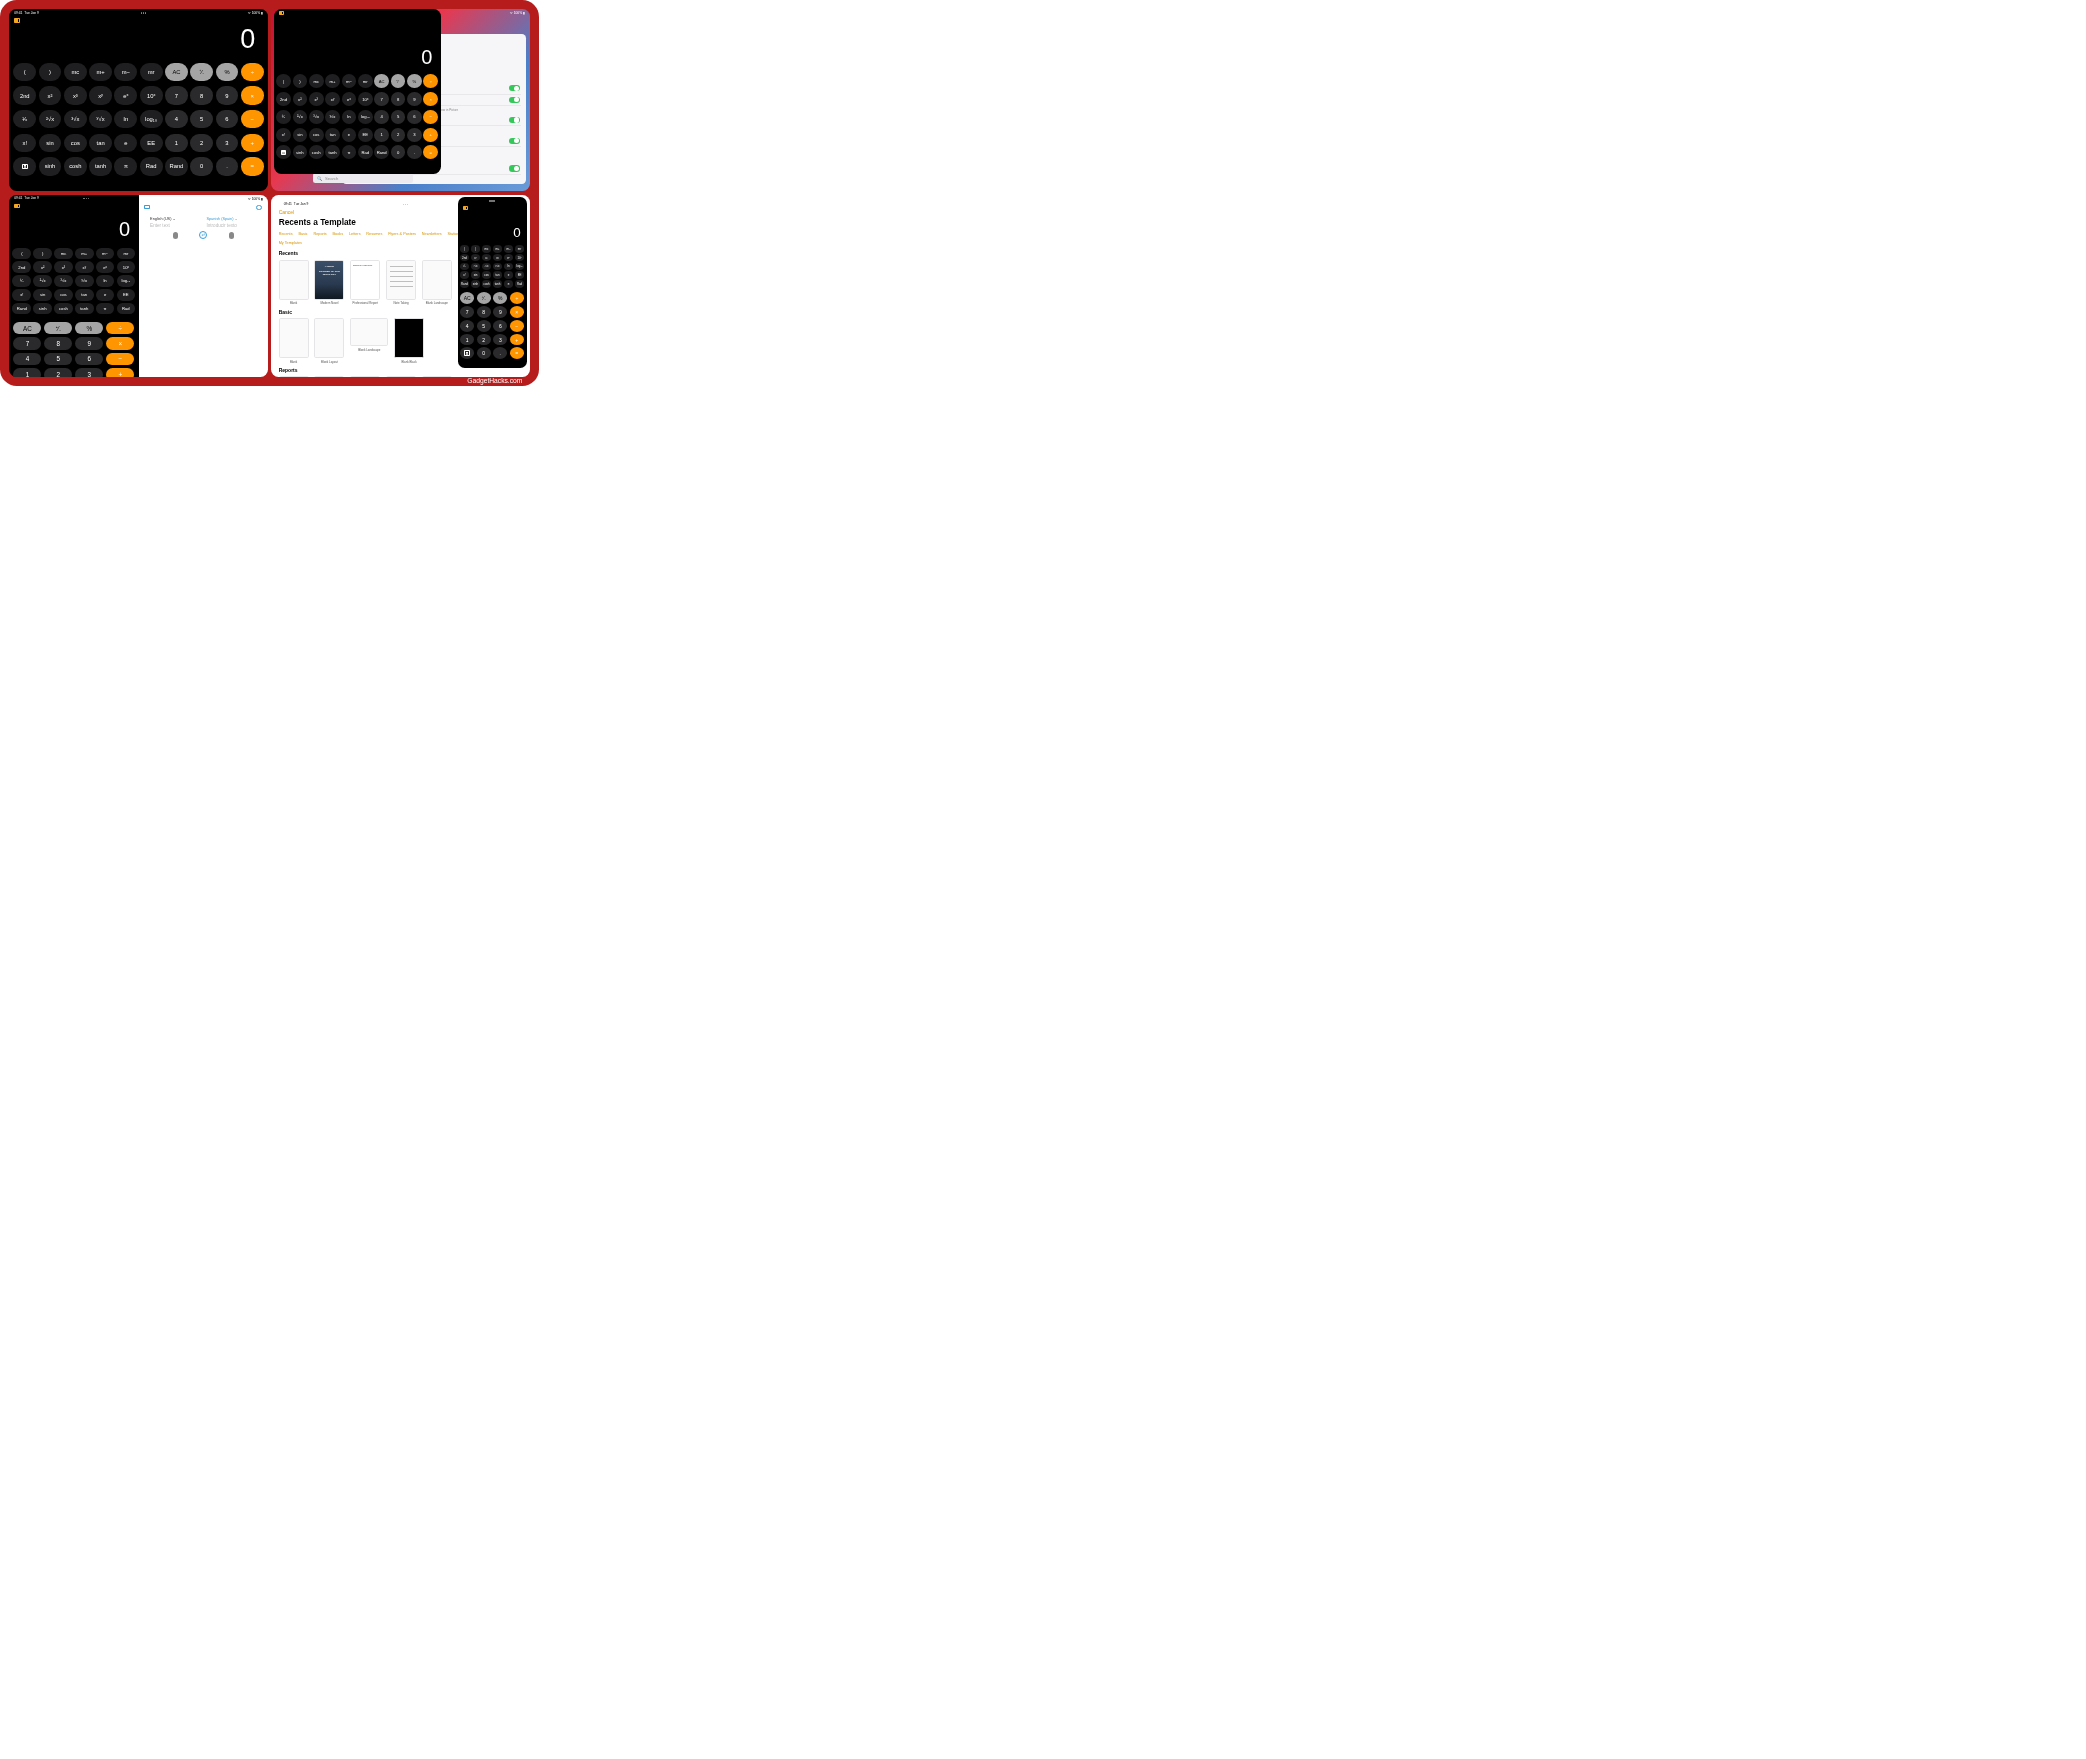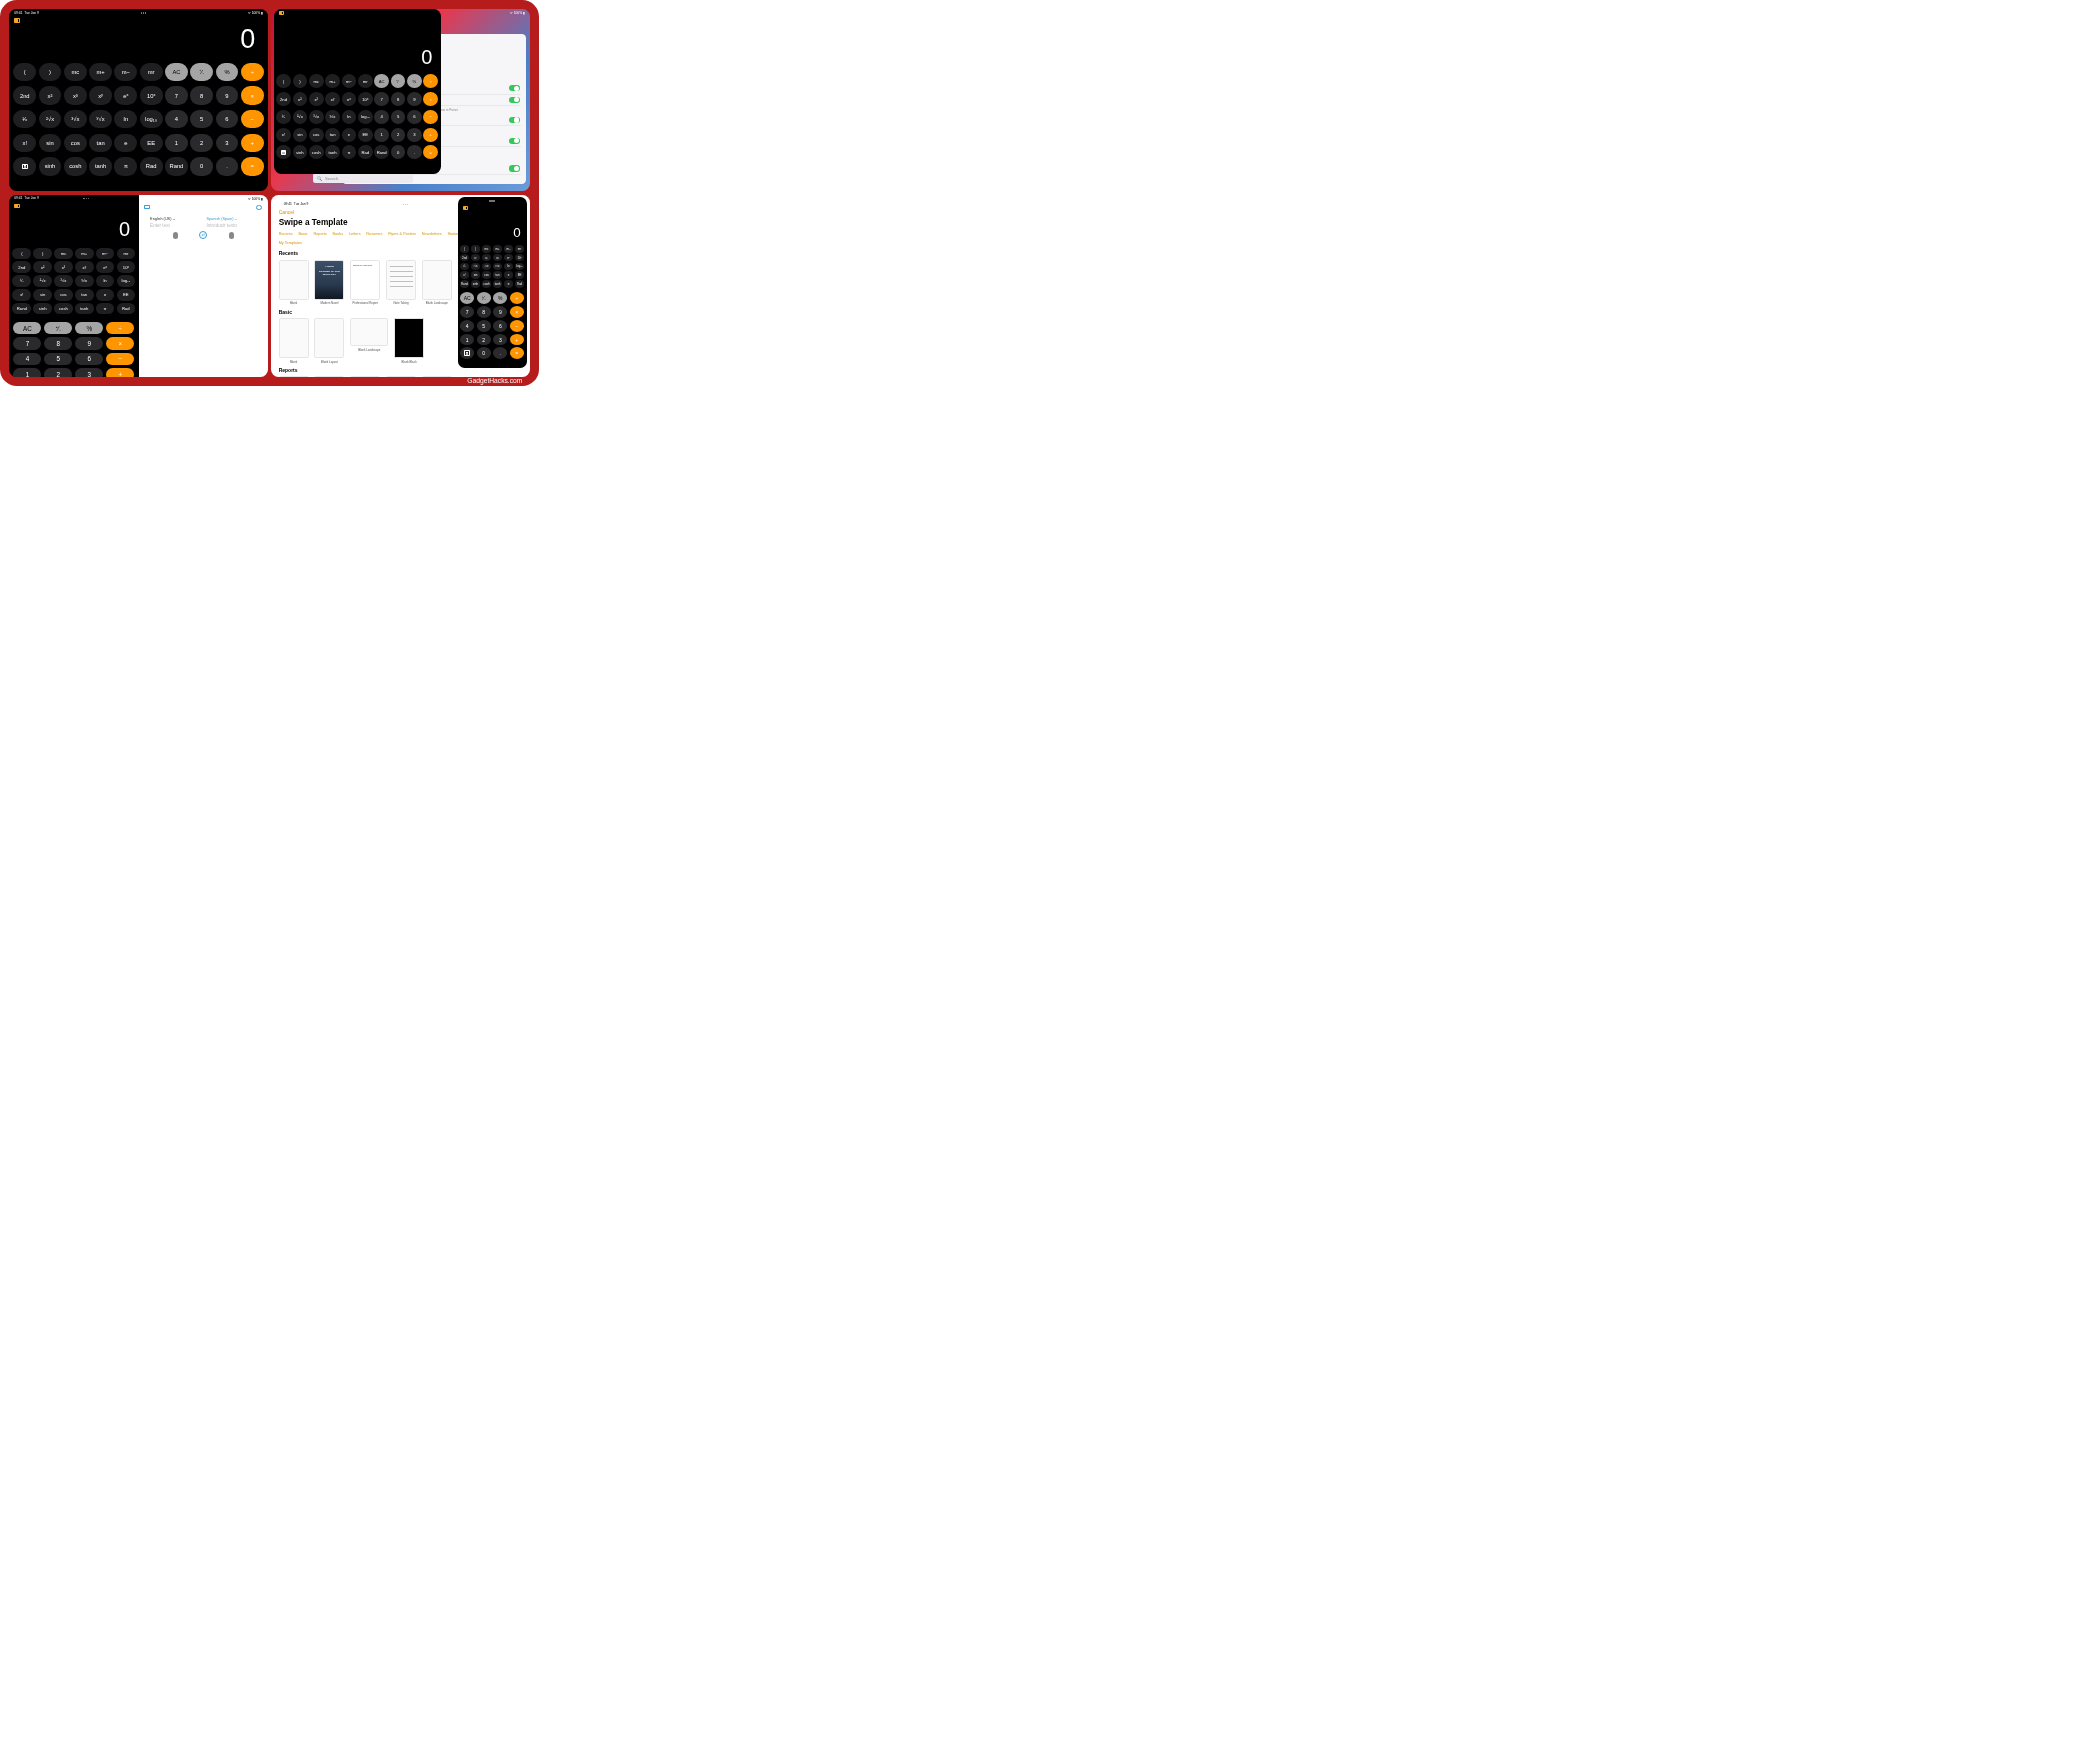--- a/index.html
+++ b/index.html
@@ -391,21 +391,21 @@
         <div class="statusbar" style="color:#000;">
           <span><span>09:41</span>&nbsp;&nbsp;<span>Tue Jan 9</span></span>
           <div class="dots" style="opacity:.5;">
               <span></span>
               <span></span>
               <span></span>
             </div>
           <span>ᯤ <span>100%</span> ▮</span>
         </div>
         <span class="cancel">Cancel</span>
-        <h1>Swipe a Template</h1>
+        <h1>Recents a Template</h1>
         <div class="cats">
           <span>Recents</span>
           <span>Basic</span>
           <span>Reports</span>
           <span>Books</span>
           <span>Letters</span>
           <span>Resumes</span>
           <span>Flyers &amp; Posters</span>
           <span>Newsletters</span>
           <span>Stationery</span>

